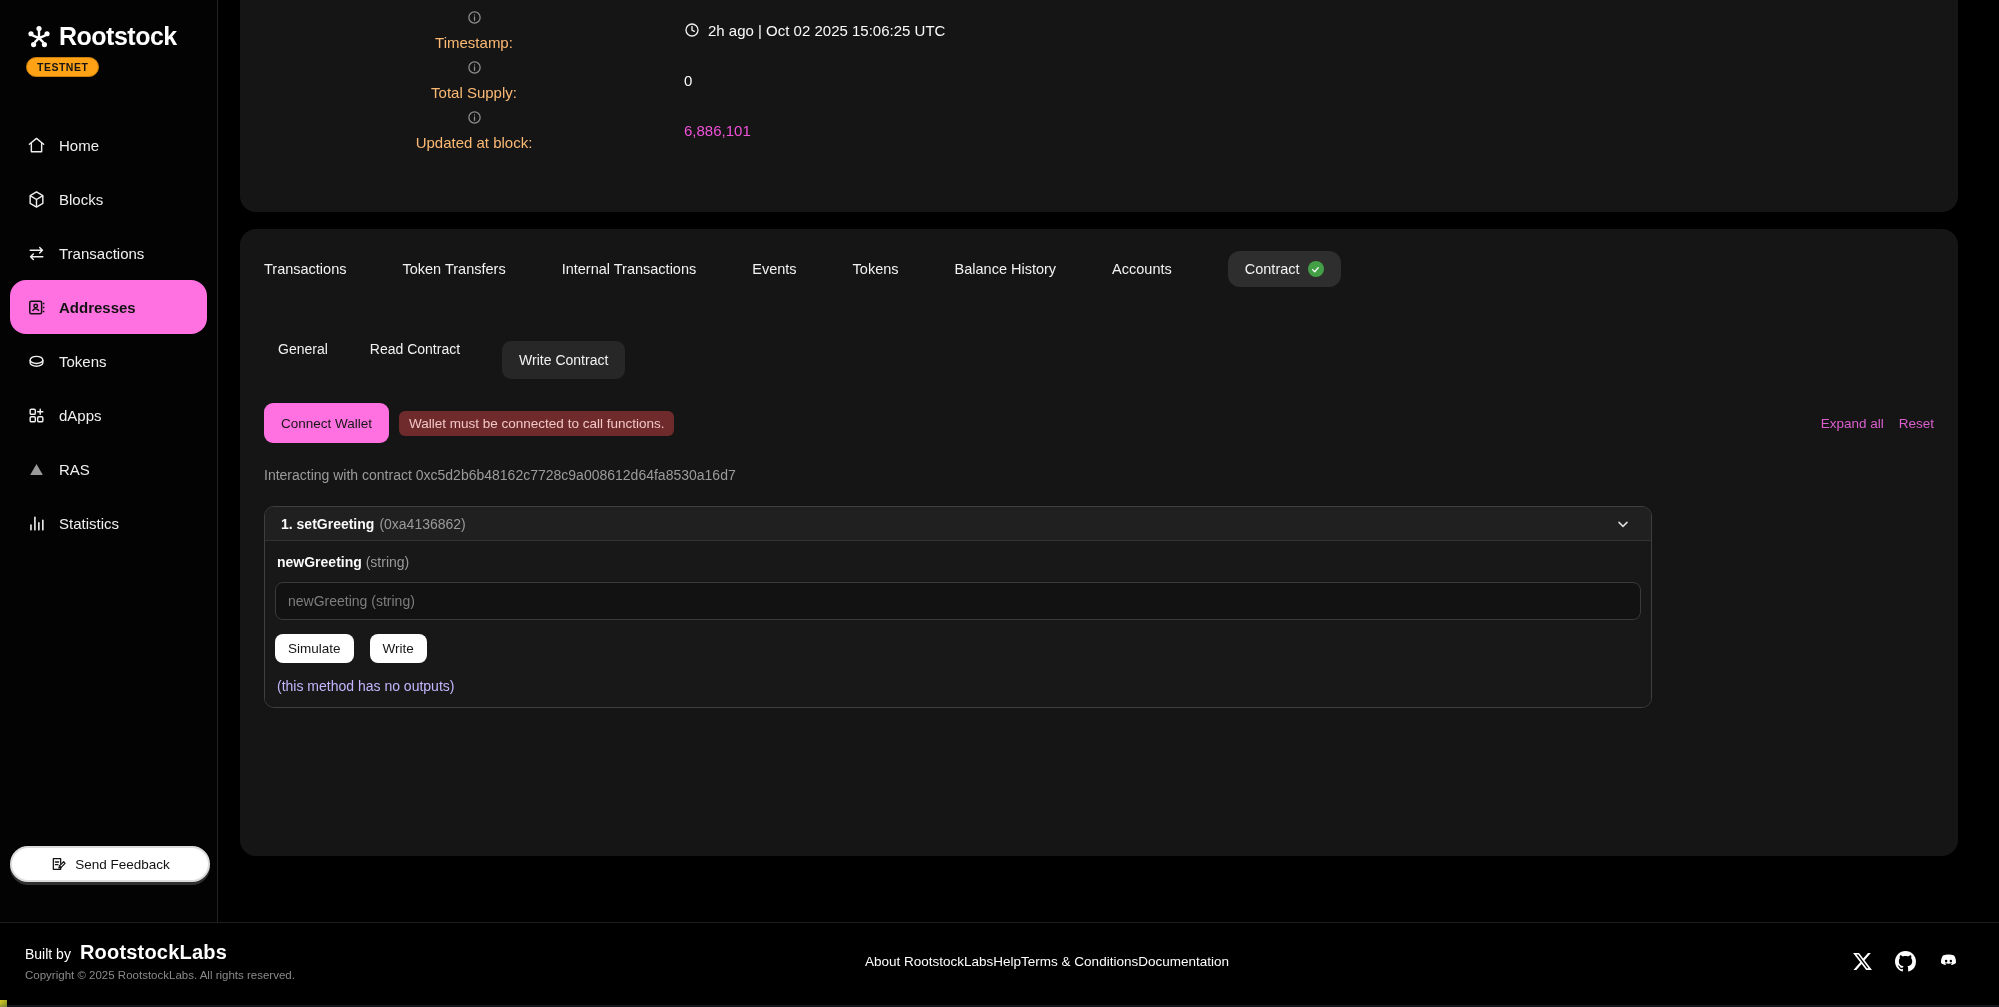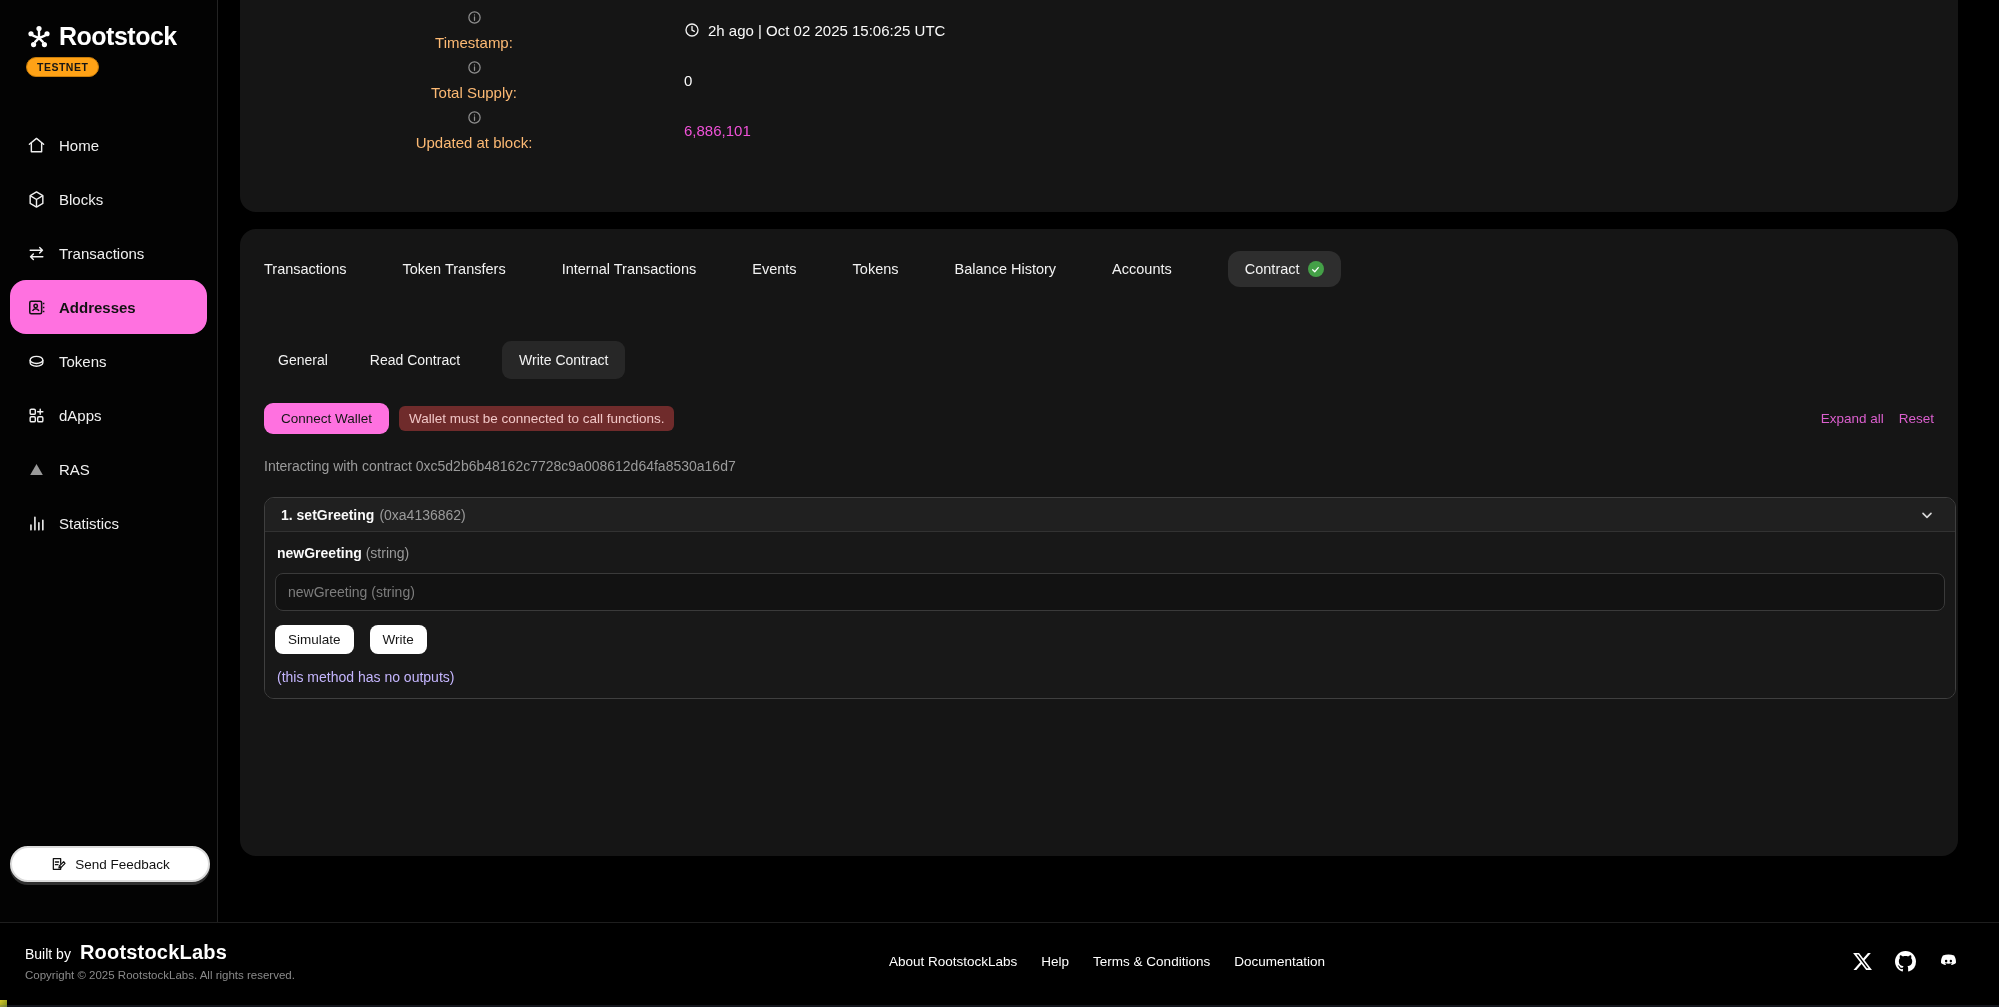--- a/index.html
+++ b/index.html
@@ -47,36 +47,36 @@
 
   .tabs-panel { position:absolute; top:229px; left:0; width:1718px; height:627px; padding:20px 24px; }
   .tabs-row { display:flex; align-items:center; gap:56px; height:40px; }
   .tab { font-size:14.5px; color:#f2f2f2; cursor:pointer; white-space:nowrap; }
   .tab-pill { display:flex; align-items:center; gap:8px; background:#2E2E2E; border-radius:12px;
               padding:10px 17px; cursor:pointer; }
   .check-badge { width:16px; height:16px; background:#44A047; border-radius:50%;
                  display:flex; align-items:center; justify-content:center; }
   .check-badge svg { width:9px; height:9px; color:#fff; }
 
-  .subtabs-row { display:flex; align-items:center; gap:42px; margin:52px 0 0 14px; height:38px; }
+  .subtabs-row { display:flex; gap:42px; margin:52px 0 0 14px; height:38px; }
   .subtab { font-size:14px; color:#f2f2f2; cursor:pointer; }
   .subtab.active { background:#272727; border-radius:9px; padding:11px 17px; }
 
   .connect-row { display:flex; align-items:center; margin-top:24px; }
   .connect-btn { background:#FF71E0; color:#161616; font-size:13.5px; font-weight:500;
-                 border:none; border-radius:9px; height:31px; padding:0 17px; cursor:pointer;
+                 border:none; border-radius:9px; height:40px; padding:0 17px; cursor:pointer;
                  font-family:inherit; }
   .warning-chip { background:#6F2B2B; color:#F0C6C6; font-size:13.5px; border-radius:6px;
                   padding:5px 10px; margin-left:10px; }
   .head-links { margin-left:auto; display:flex; gap:15px; font-size:13.5px; color:#DB5FCE; }
   .head-links span { cursor:pointer; }
 
   .interacting { margin-top:24px; font-size:14px; color:#9b9b9b; }
 
-  .func-card { margin-top:23px; width:1692px; border:1px solid #3f3f3f; border-radius:10px;
+  .func-card { margin-top:23px; width:1388px; border:1px solid #3f3f3f; border-radius:10px;
                overflow:hidden; }
   .func-header { height:34px; background:#202020; border-bottom:1px solid #323232;
                  display:flex; align-items:center; padding:0 20px 0 16px; cursor:pointer; }
   .func-title { font-size:14px; font-weight:700; color:#fafafa; }
   .func-selector { font-size:14px; color:#9a9a9a; font-weight:400; margin-left:5px; }
   .func-header svg { width:16px; height:16px; margin-left:auto; color:#d8d8d8; }
   .func-body { background:#181818; padding:13px 10px 13px; }
   .param-label { font-size:14px; margin-left:2px; }
   .param-label b { font-weight:700; color:#fafafa; }
   .param-label span { color:#9a9a9a; }
@@ -90,21 +90,21 @@
   .outputs-note { margin-top:15px; margin-left:2px; font-size:14px; color:#c4b5fd; }
 
   
   .footer { position:absolute; left:0; right:0; top:922px; height:85px; background:#000;
             border-top:1px solid #1e1e1e; }
   .footer-left { position:absolute; left:25px; top:18px; }
   .built-line { display:flex; align-items:baseline; gap:9px; }
   .built-by { font-size:14px; color:#fff; }
   .company { font-size:20px; font-weight:600; letter-spacing:0.2px; color:#fff; }
   .copyright { margin-top:5px; font-size:11.5px; color:#8a8a8a; }
-  .footer-links { position:absolute; left:889px; top:31px; display:flex; gap:24px;
+  .footer-links { position:absolute; left:865px; top:31px; display:flex; 
                   font-size:13.5px; color:#fff; }
   .footer-links span { cursor:pointer; white-space:nowrap; }
   .footer-social { position:absolute; right:40px; top:28px; display:flex; gap:22px; align-items:center; }
   .footer-social svg { width:21px; height:21px; color:#fff; cursor:pointer; }
   .edge-accent { position:absolute; left:0; bottom:0; width:7px; height:7px;
                  background:linear-gradient(135deg,#d7c92b,#7a8c1e); }
   .edge-line { position:absolute; left:0; right:0; bottom:0; height:2px; background:rgba(90,100,130,0.22); }
 </style>
 </head>
 <body>

